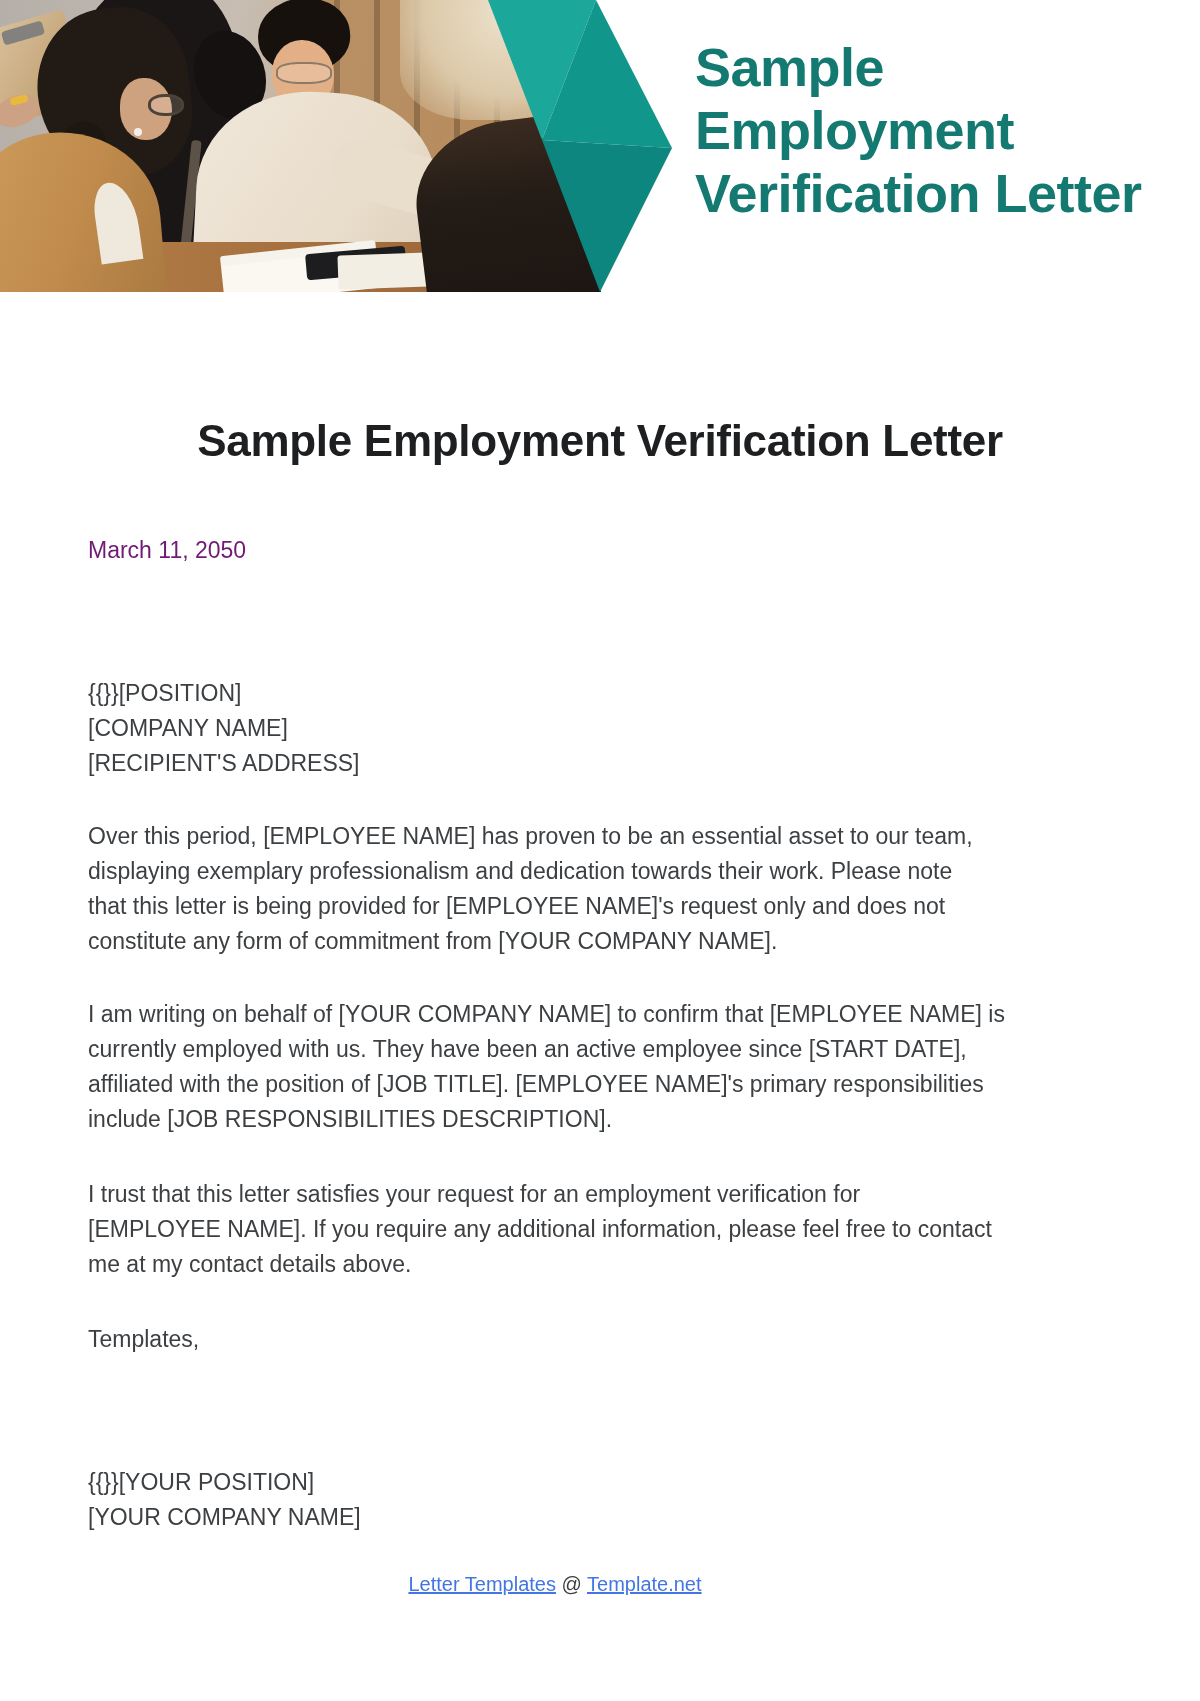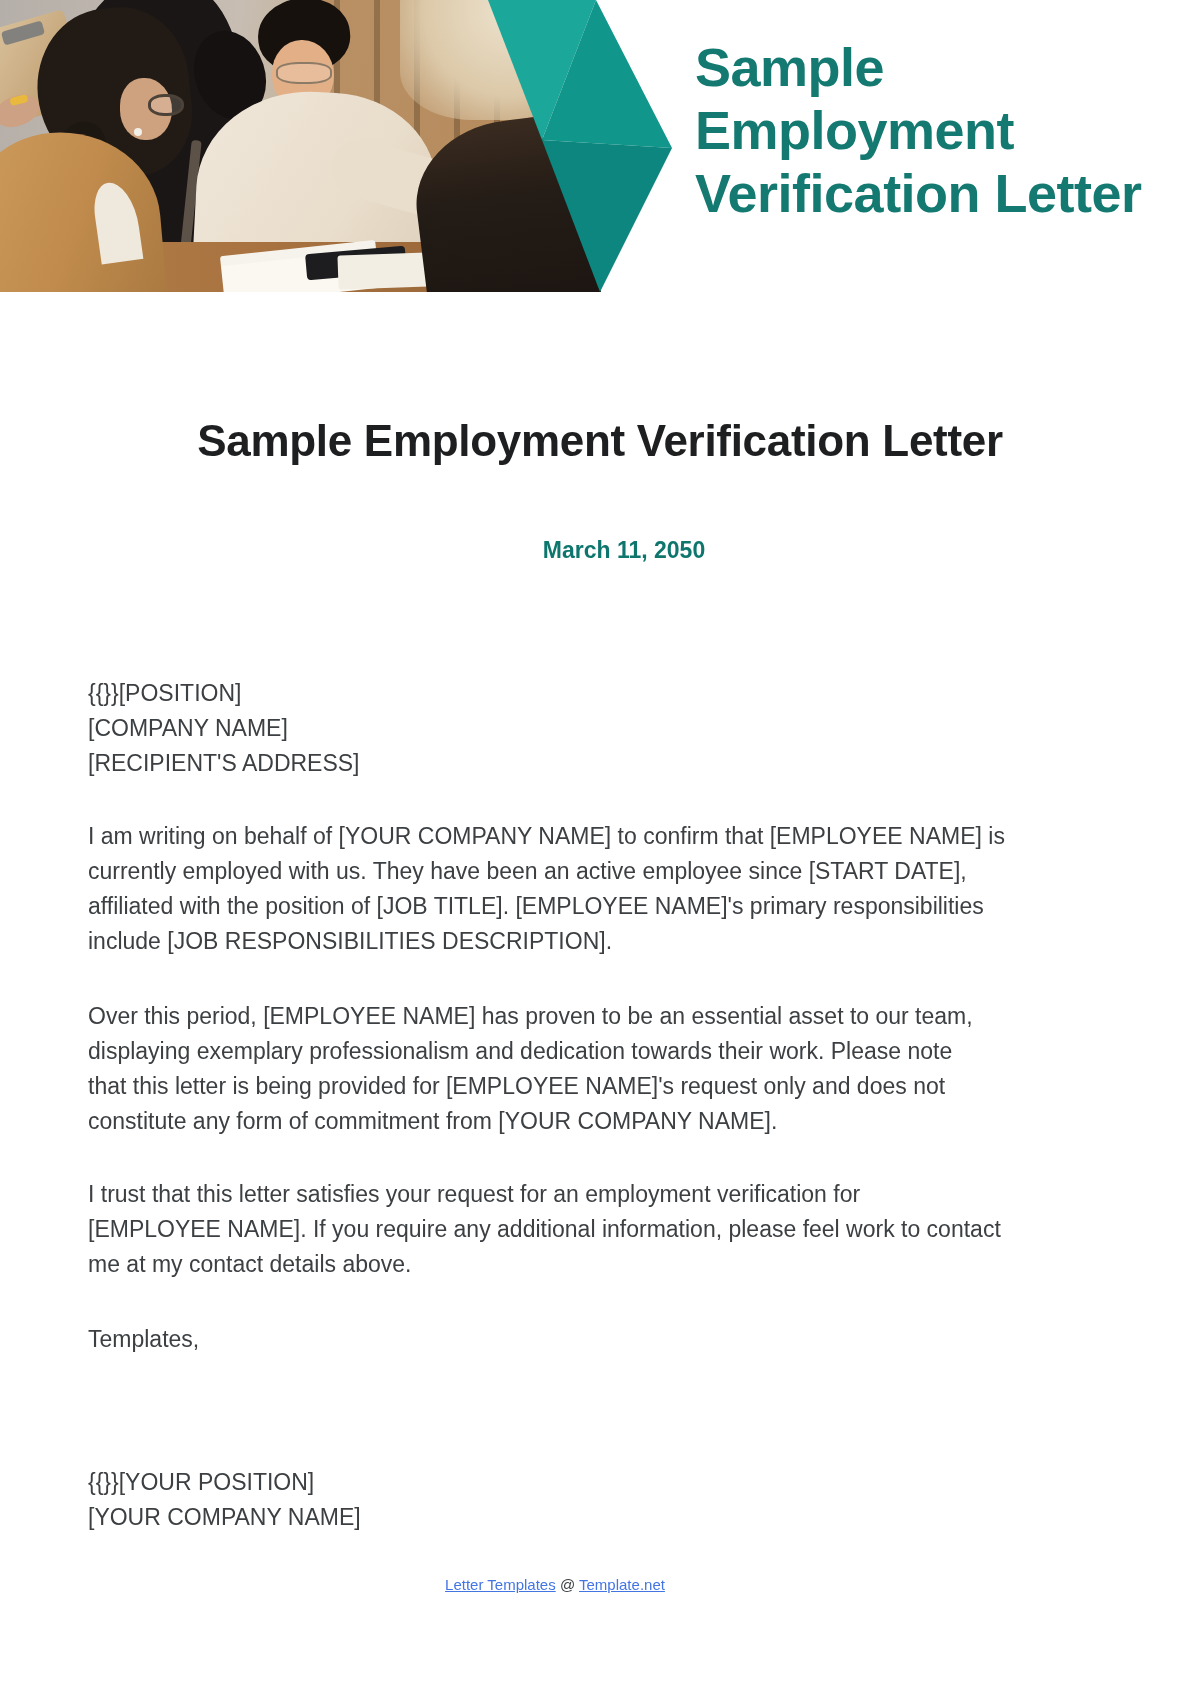--- a/index.html
+++ b/index.html
@@ -72,27 +72,27 @@
   .letter{padding:0 40px 0 88px;}
   .doc-title{
     margin:122px 0 66px 0;text-align:center;
     font-size:44px;line-height:53px;font-weight:bold;letter-spacing:-0.3px;color:#1e1f21;
     padding-right:48px; 
   }
   .block{
     font-size:23px;line-height:35px;color:#3d4043;
     margin:0 0 38px 0;white-space:pre-line;
   }
-  .bold{font-weight:bold;color:#0f766e;text-align:center;}
+  .bold{font-weight:normal;color:#701a75;}
   .p-gap{margin-bottom:40px;}
 
   
   .footer{
     position:absolute;left:0;top:1567px;width:1110px;text-align:center;
-    font-size:15px;line-height:35px;color:#3d4043;
+    font-size:20px;line-height:35px;color:#3d4043;
   }
   .footer a{color:#4375e3;text-decoration:underline;cursor:pointer;}
 </style>
 </head>
 <body>
 
 <div class="header">
 
   <div class="photo">
     <div class="ph-wall"></div>
@@ -144,32 +144,32 @@
   <div class="block bold">March 11, 2050</div>
 
   <div class="block">
     
 {{}}<span>[POSITION]
 [COMPANY NAME]
 [RECIPIENT'S ADDRESS]</span>
   </div>
 
 
+  <div class="block">Over this period, [EMPLOYEE NAME] has proven to be an essential asset to our team,
+displaying exemplary professionalism and dedication towards their work. Please note
+that this letter is being provided for [EMPLOYEE NAME]'s request only and does not
+constitute any form of commitment from [YOUR COMPANY NAME].</div>
+
   <div class="block p-gap">I am writing on behalf of [YOUR COMPANY NAME] to confirm that [EMPLOYEE NAME] is
 currently employed with us. They have been an active employee since [START DATE],
 affiliated with the position of [JOB TITLE]. [EMPLOYEE NAME]'s primary responsibilities
 include [JOB RESPONSIBILITIES DESCRIPTION].</div>
 
-  <div class="block">Over this period, [EMPLOYEE NAME] has proven to be an essential asset to our team,
-displaying exemplary professionalism and dedication towards their work. Please note
-that this letter is being provided for [EMPLOYEE NAME]'s request only and does not
-constitute any form of commitment from [YOUR COMPANY NAME].</div>
-
   <div class="block p-gap">I trust that this letter satisfies your request for an employment verification for
-[EMPLOYEE NAME]. If you require any additional information, please feel work to contact
+[EMPLOYEE NAME]. If you require any additional information, please feel free to contact
 me at my contact details above.</div>
 
   <div class="block">Templates,</div>
 
   <div class="block">
     
 {{}}<span>[YOUR POSITION]
 [YOUR COMPANY NAME]</span>
   </div>
 </div>

